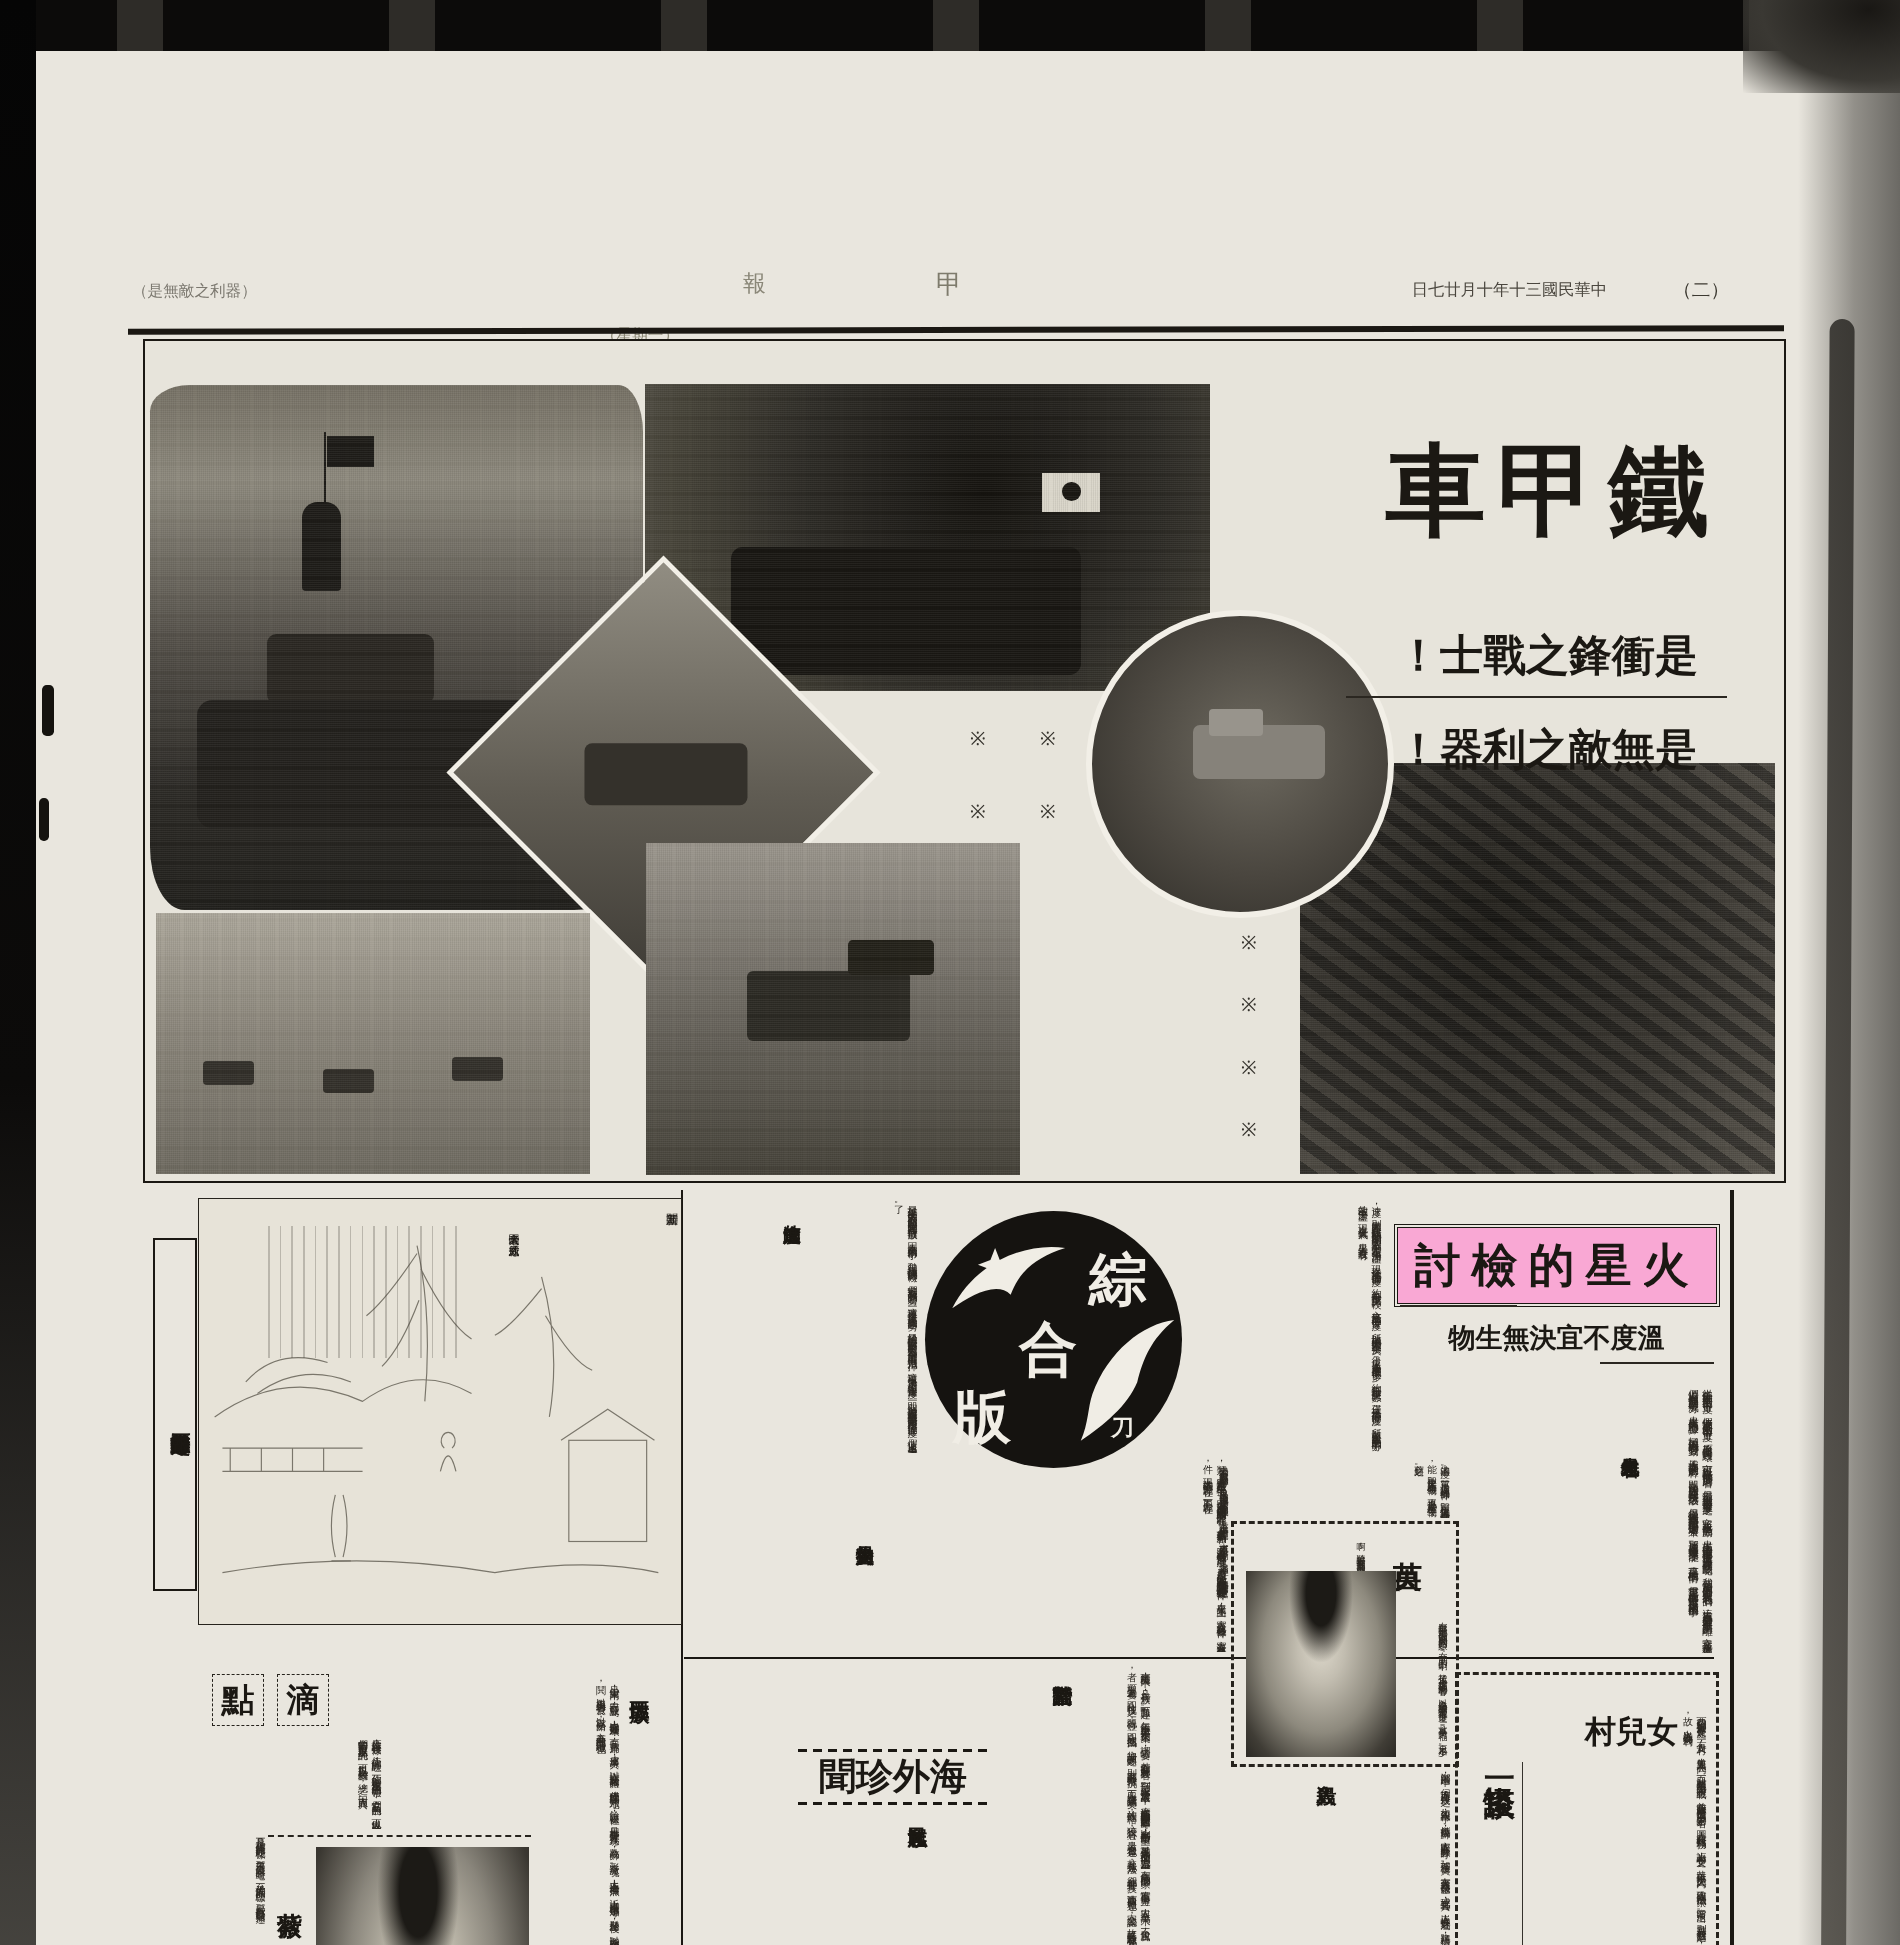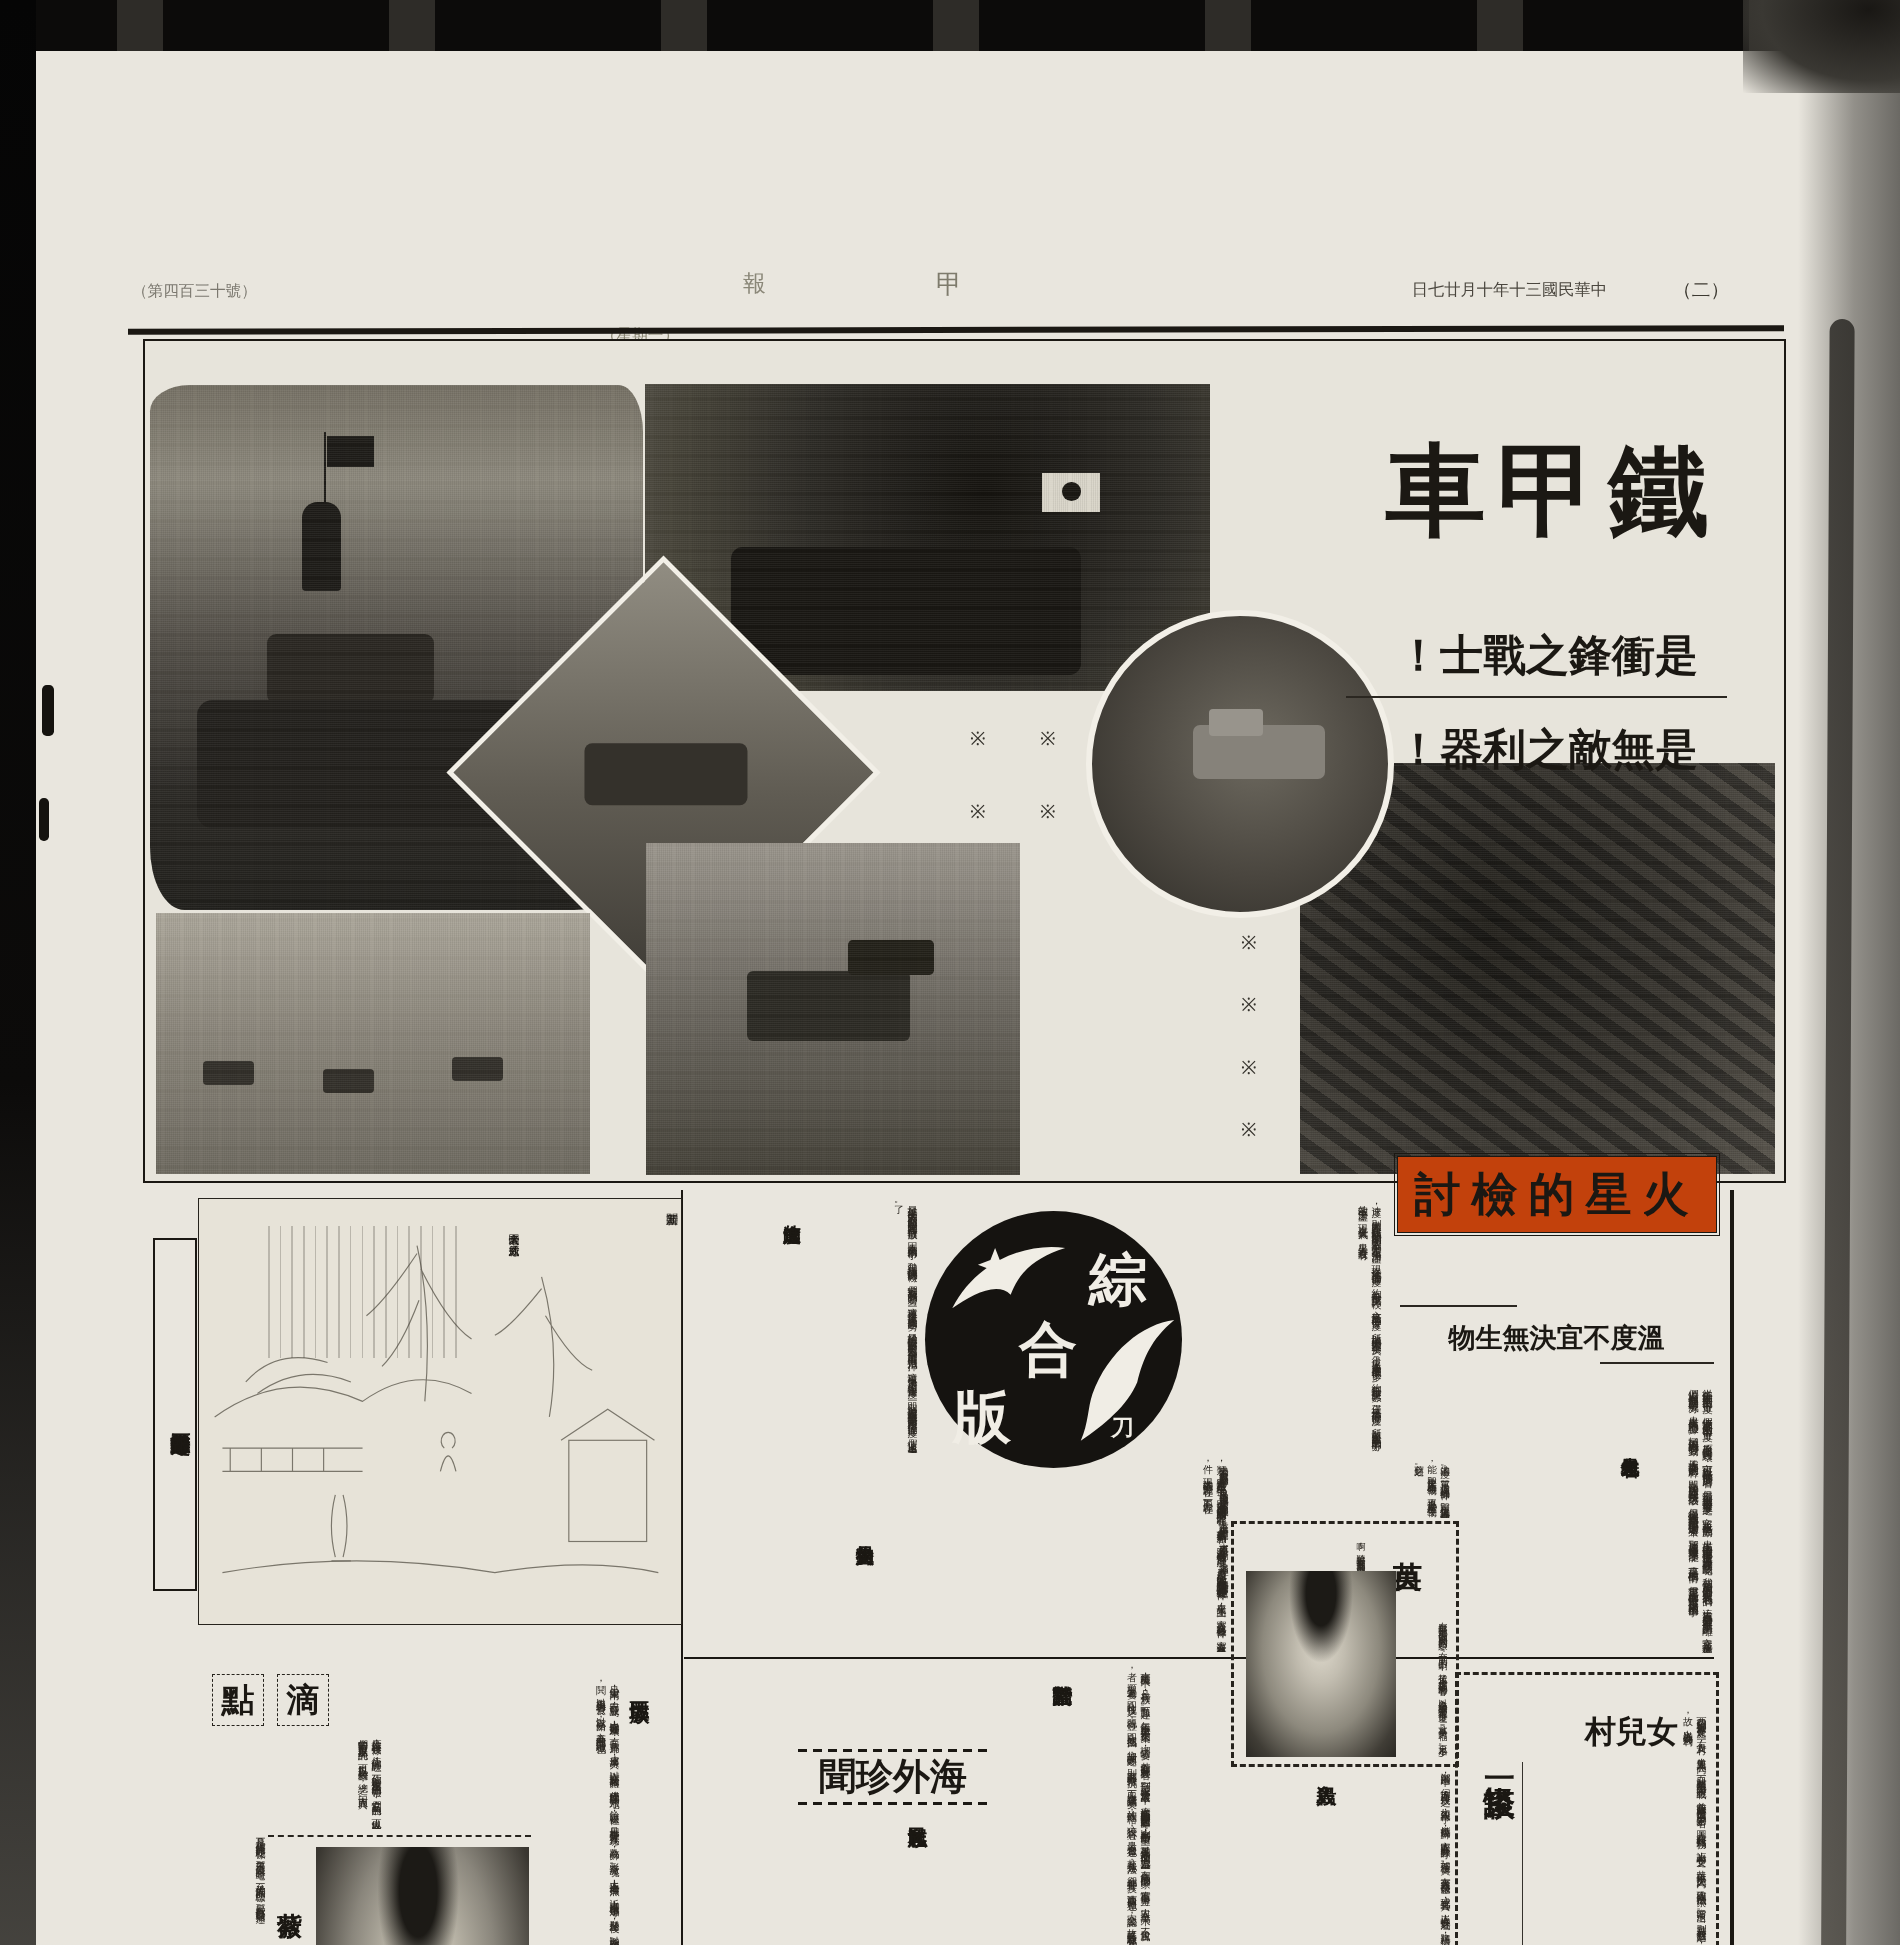--- a/index.html
+++ b/index.html
@@ -84,22 +84,22 @@
   #m3-head{left:854px;top:1532px;width:23px;height:121px;font-size:18px;font-weight:bold;}
   #m3b{left:1232px;top:1457px;width:220px;height:61px;font-size:9.7px;}
   #m5{left:686px;top:1664px;width:466px;height:205px;}
   #m5-head{left:1052px;top:1670px;width:24px;height:125px;font-size:19.5px;font-weight:bold;}
   #m6{left:804px;top:1755px;width:178px;height:44px;font-size:37px;font-weight:bold;text-align:center;line-height:44px;}
   #m6-zt{left:798px;top:1749px;width:189px;height:2.7px;}
   #m6-zb{left:798px;top:1802px;width:189px;height:2.7px;}
   #m7-head{left:907px;top:1812px;width:24px;height:125px;font-size:19.5px;font-weight:bold;}
   #m8{left:686px;top:1802px;width:466px;height:194px;}
   
-  #r1{left:1397px;top:1156px;width:318px;height:75px;border:1.6px solid #1b1813;outline:1.2px solid #1b1813;outline-offset:2.7px;
-      font-size:46px;font-weight:bold;text-align:center;line-height:75px;letter-spacing:11px;background:#c2410c;}
+  #r1{left:1397px;top:1227px;width:318px;height:75px;border:1.6px solid #1b1813;outline:1.2px solid #1b1813;outline-offset:2.7px;
+      font-size:46px;font-weight:bold;text-align:center;line-height:75px;letter-spacing:11px;background:#f9a8d4;}
   #r2{left:1417px;top:1320px;width:279px;font-size:27px;font-weight:bold;text-align:center;}
   #r2a{left:1400px;top:1305px;width:117px;height:1.9px;background:#2b2721;}
   #r2b{left:1600px;top:1362px;width:114px;height:1.9px;background:#2b2721;}
   #r3{left:1398px;top:1381px;width:316px;height:272px;font-size:10.5px;}
   #r3-head{left:1619px;top:1443px;width:24px;height:191px;font-size:18.7px;font-weight:bold;}
   #r4{left:1455px;top:1672px;width:258px;height:771px;border:3.9px dashed #26231d;background:#e9e6de;}
   #r4-t1{left:1550px;top:1711px;width:128px;font-size:31px;font-weight:bold;text-align:right;}
   #r4-t2{left:1483px;top:1762px;width:37px;height:195px;font-size:31px;font-weight:bold;border-right:1.9px double #35322c;padding-right:2.3px;}
   #r4-b1{left:1461px;top:1709px;width:247px;height:451px;}
   #r5{left:1231px;top:1521px;width:222px;height:240px;border:3.1px dashed #26231d;}
@@ -129,21 +129,21 @@
 
   <div class="abs" id="band-top"></div>
   <div class="abs" id="shadow-right"></div>
   <div class="abs" id="streak-right"></div>
   <div class="abs" id="corner-tr"></div>
 
   <div class="abs" id="band-left"></div>
   <div class="abs crease" style="left:42px;top:685px;width:11.7px;height:51px;"></div>
   <div class="abs crease" style="left:39px;top:798px;width:10px;height:43px;"></div>
 
-  <div class="abs" id="h-issue">（第四百三十號）</div>
+  <div class="abs" id="h-issue">（是無敵之利器）</div>
   <div class="abs" id="h-week">（星期一）</div>
   <div class="abs" id="h-m1">報</div>
   <div class="abs" id="h-m2">甲</div>
   <div class="abs rtl" id="h-date">中華民國三十年十月廿七日</div>
   <div class="abs" id="h-page">（二）</div>
   <div class="abs ink" id="rule-top"></div>
 
   <div class="abs" id="photo-frame"></div>
 
   <div class="abs photo" id="p1">

